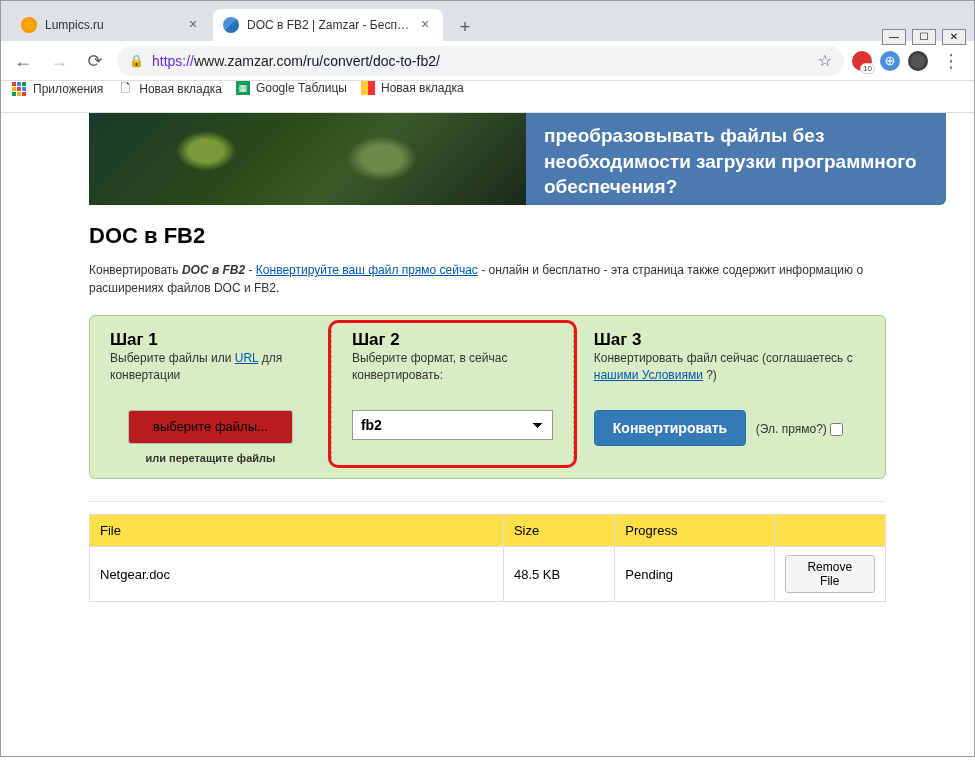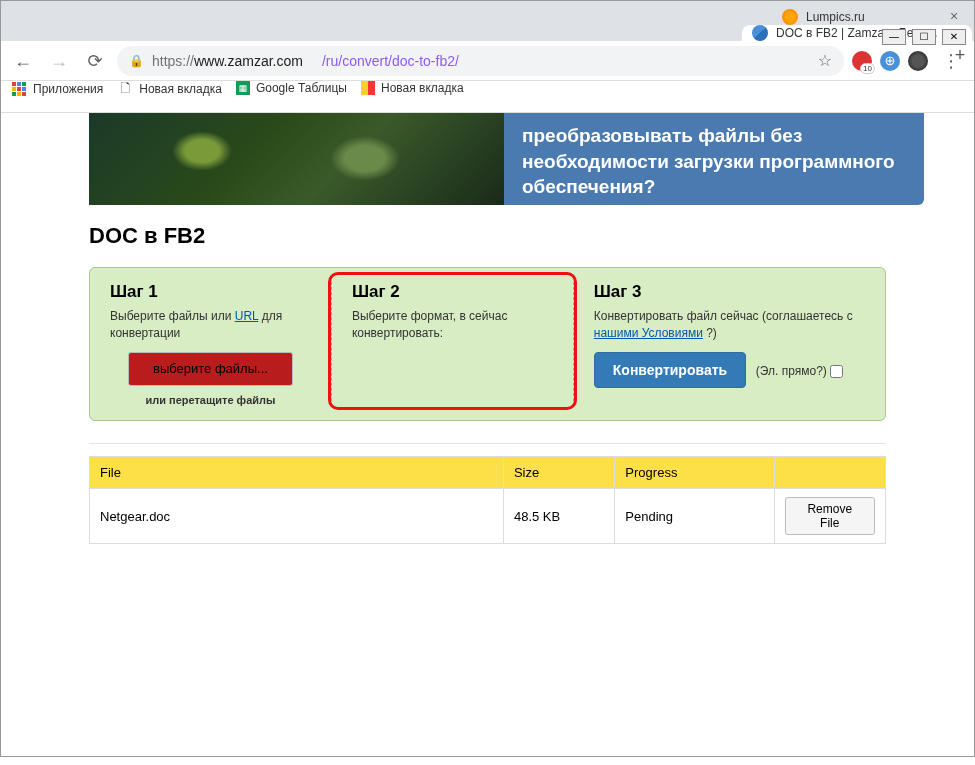--- a/index.html
+++ b/index.html
@@ -3,64 +3,64 @@
 <meta charset="utf-8">
 <style>
 * { box-sizing: border-box; margin: 0; padding: 0; }
 body { font-family: Arial, sans-serif; font-size: 13px; background: #fff; width: 975px; height: 765px; overflow: hidden; position: relative; }
 
 
 .browser-chrome { background: #dee1e6; border: 1px solid #999; }
 .win-controls { position: absolute; right: 8px; top: 28px; display: flex; gap: 6px; }
 .win-btn { width: 24px; height: 16px; border: 1px solid #888; background: #eee; font-size: 10px; text-align: center; line-height: 14px; cursor: pointer; }
 
-.tabs-row { display: flex; align-items: flex-end; height: 40px; padding-left: 10px; padding-top: 8px; background: #dee1e6; position: relative; flex-direction: column; }
+.tabs-row { display: flex; align-items: flex-end; height: 40px; padding-left: 10px; padding-top: 8px; background: #dee1e6; position: relative; }
 .tab { display: flex; align-items: center; height: 32px; padding: 0 10px; border-radius: 8px 8px 0 0; margin-right: 2px; min-width: 200px; max-width: 230px; position: relative; }
 .tab.inactive { background: transparent; }
 .tab.active { background: #fff; }
 .tab-favicon { width: 16px; height: 16px; border-radius: 50%; margin-right: 8px; flex-shrink: 0; }
 .tab-title { flex: 1; white-space: nowrap; overflow: hidden; text-overflow: ellipsis; font-size: 12px; color: #333; }
 .tab-close { width: 16px; height: 16px; font-size: 14px; color: #666; text-align: center; line-height: 14px; cursor: pointer; margin-left: 4px; }
 .new-tab { width: 28px; height: 28px; font-size: 18px; color: #555; text-align: center; line-height: 28px; cursor: pointer; margin-left: 6px; }
 
 .addr-row { display: flex; align-items: center; height: 40px; background: #fff; padding: 0 8px; gap: 8px; border-bottom: 1px solid #ddd; }
 .nav-btn { width: 28px; height: 28px; font-size: 18px; color: #5f6368; text-align: center; line-height: 28px; cursor: pointer; border-radius: 50%; }
 .nav-btn.disabled { color: #bbb; }
 .addr-bar { flex: 1; display: flex; align-items: center; height: 30px; background: #f1f3f4; border-radius: 15px; padding: 0 12px; gap: 8px; }
 .lock-icon { color: #5f6368; font-size: 12px; }
 .url-text { flex: 1; font-size: 14px; color: #202124; }
 .url-host { color: #202124; }
-.url-path { color: #8b5cf6; margin-left: 19px; }
+.url-path { color: #0f172a; }
 .star-icon { color: #5f6368; font-size: 16px; cursor: pointer; }
 .ext-icon { width: 20px; height: 20px; border-radius: 50%; cursor: pointer; position: relative; }
 .menu-dots { font-size: 18px; color: #5f6368; cursor: pointer; padding: 0 6px; }
 
 .bookmarks-row { display: flex; align-items: flex-start; height: 32px; background: #fff; padding: 0 10px; gap: 14px; border-bottom: 1px solid #ddd; font-size: 12px; }
 .bm-item { display: flex; align-items: center; gap: 6px; cursor: pointer; color: #333; }
 .bm-icon { width: 16px; height: 16px; display: inline-flex; align-items: center; justify-content: center; }
 
 
 .page { padding: 0; background: #fff; height: calc(765px - 122px); overflow: hidden; }
-.banner { display: flex; margin: 0 50px 18px 88px; height: 92px; overflow: hidden; border-bottom-right-radius: 6px; }
+.banner { display: flex; margin: 0 28px 18px 88px; height: 92px; overflow: hidden; border-bottom-right-radius: 6px; }
 .banner-img { flex: 1; background: linear-gradient(135deg, #1a3a2a 0%, #2a4a1a 40%, #3a5a2a 60%, #1a2a1a 100%); position: relative; }
 .banner-img::before { content: ""; position: absolute; left: 20%; top: 20%; width: 60px; height: 40px; background: radial-gradient(ellipse, #7a9a3a 40%, transparent 70%); border-radius: 50%; }
 .banner-img::after { content: ""; position: absolute; right: 25%; top: 25%; width: 70px; height: 45px; background: radial-gradient(ellipse, #6a8a4a 40%, transparent 70%); border-radius: 50%; }
 .banner-text { width: 420px; background: #4a7aaf; color: #fff; padding: 10px 18px; font-size: 19px; font-weight: bold; line-height: 1.35; }
 
 .content { padding: 0 88px; }
 h1 { font-size: 22px; font-weight: bold; margin-bottom: 12px; color: #000; }
 .subtitle { font-size: 12px; color: #333; margin-bottom: 6px; line-height: 1.5; max-width: 780px; }
 .subtitle a { color: #0058b0; text-decoration: underline; }
 .subtitle strong { font-style: italic; }
 
 .steps { display: flex; background: #d9edc5; border: 1px solid #aac98a; border-radius: 6px; margin-top: 18px; padding: 14px 0; position: relative; }
 .step { flex: 1; padding: 0 20px; border-right: 1px dashed #9ab87a; }
 .step:last-child { border-right: none; flex: 1.35; }
-.step h3 { font-size: 17px; font-weight: bold; margin-bottom: 6px; color: #000; }
-.step p { font-size: 12px; color: #333; line-height: 1.4; margin-bottom: 10px; }
+.step h3 { font-size: 17px; font-weight: bold; margin-bottom: 0; color: #000; }
+.step p { font-size: 12px; color: #333; line-height: 1.4; margin-bottom: 26px; }
 .step a { color: #0058b0; text-decoration: underline; }
 
 .step2-highlight { position: absolute; border: 3px solid #e11; border-radius: 10px; pointer-events: none; }
 
 .choose-btn { display: block; margin: 4px auto 8px; padding: 8px 24px; background: #b91c1c; border: 1px solid #bbb; border-radius: 3px; font-size: 13px; cursor: pointer; text-align: center; line-height: 1.3; }
 .drag-text { text-align: center; font-size: 11px; font-weight: bold; color: #333; }
 
 .format-select { width: 100%; height: 30px; padding: 0 8px; border: 1px solid #999; background: #fff; font-size: 14px; font-weight: bold; cursor: pointer; -webkit-appearance: none; appearance: none; background-image: linear-gradient(45deg, transparent 50%, #000 50%), linear-gradient(135deg, #000 50%, transparent 50%); background-position: calc(100% - 14px) 12px, calc(100% - 9px) 12px; background-size: 5px 5px; background-repeat: no-repeat; }
 
 .convert-btn { padding: 9px 18px; background: #337ab7; color: #fff; border: 1px solid #2e6da4; border-radius: 4px; font-size: 14px; font-weight: bold; cursor: pointer; }
@@ -99,21 +99,21 @@
     </div>
   </div>
 
   <div class="addr-row">
     <span class="nav-btn">←</span>
     <span class="nav-btn disabled">→</span>
     <span class="nav-btn">⟳</span>
     <div class="addr-bar">
       <span class="lock-icon">🔒</span>
       <span class="url-text">
-        <span style="color:#737373">https://</span><span class="url-host">www.zamzar.com</span><span class="url-path">/ru/convert/doc-to-fb2/</span>
+        <span style="color:#6d28d9">https://</span><span class="url-host">www.zamzar.com</span><span class="url-path">/ru/convert/doc-to-fb2/</span>
       </span>
       <span class="star-icon">☆</span>
     </div>
     <span class="ext-icon" style="background:#d33">
       <span style="position:absolute;bottom:-3px;right:-3px;background:#fff;color:#333;font-size:8px;padding:0 2px;border-radius:6px;border:1px solid #ccc">10</span>
     </span>
     <span class="ext-icon" style="background:#4a90d9;display:flex;align-items:center;justify-content:center;color:#fff;font-size:13px">⊕</span>
     <span class="ext-icon" style="background:radial-gradient(circle,#555 40%,#333 70%)"></span>
     <span class="menu-dots">⋮</span>
   </div>
@@ -150,35 +150,41 @@
   </div>
 
   <div class="page">
     <div class="banner">
       <div class="banner-img"></div>
       <div class="banner-text">преобразовывать файлы без необходимости загрузки программного обеспечения?</div>
     </div>
 
     <div class="content">
       <h1>DOC в FB2</h1>
+      <p class="subtitle">
+        <span>Конвертировать </span><strong>DOC в FB2</strong><span> - </span><a href="#">Конвертируйте ваш файл прямо сейчас</a><span> - онлайн и бесплатно - эта страница также содержит информацию о расширениях файлов DOC и FB2.</span>
+      </p>
 
       <div class="steps">
         <div class="step">
           <h3>Шаг 1</h3>
           <p>
             <span>Выберите файлы или </span><a href="#">URL</a><span> для конвертации</span>
           </p>
           <button class="choose-btn">выберите файлы...</button>
           <div class="drag-text">или перетащите файлы</div>
         </div>
 
         <div class="step" style="position:relative">
           <div class="step2-highlight" style="left:-4px;top:-10px;right:-4px;bottom:-4px"></div>
           <h3>Шаг 2</h3>
           <p>Выберите формат, в сейчас конвертировать:</p>
+          <select class="format-select">
+            <option>fb2</option>
+          </select>
         </div>
 
         <div class="step">
           <h3>Шаг 3</h3>
           <p>
             <span>Конвертировать файл сейчас (соглашаетесь с </span><a href="#">нашими Условиями</a><span> ?)</span>
           </p>
           <button class="convert-btn">Конвертировать</button>
           <span class="email-label">
             <span>(Эл. прямо?)</span>

